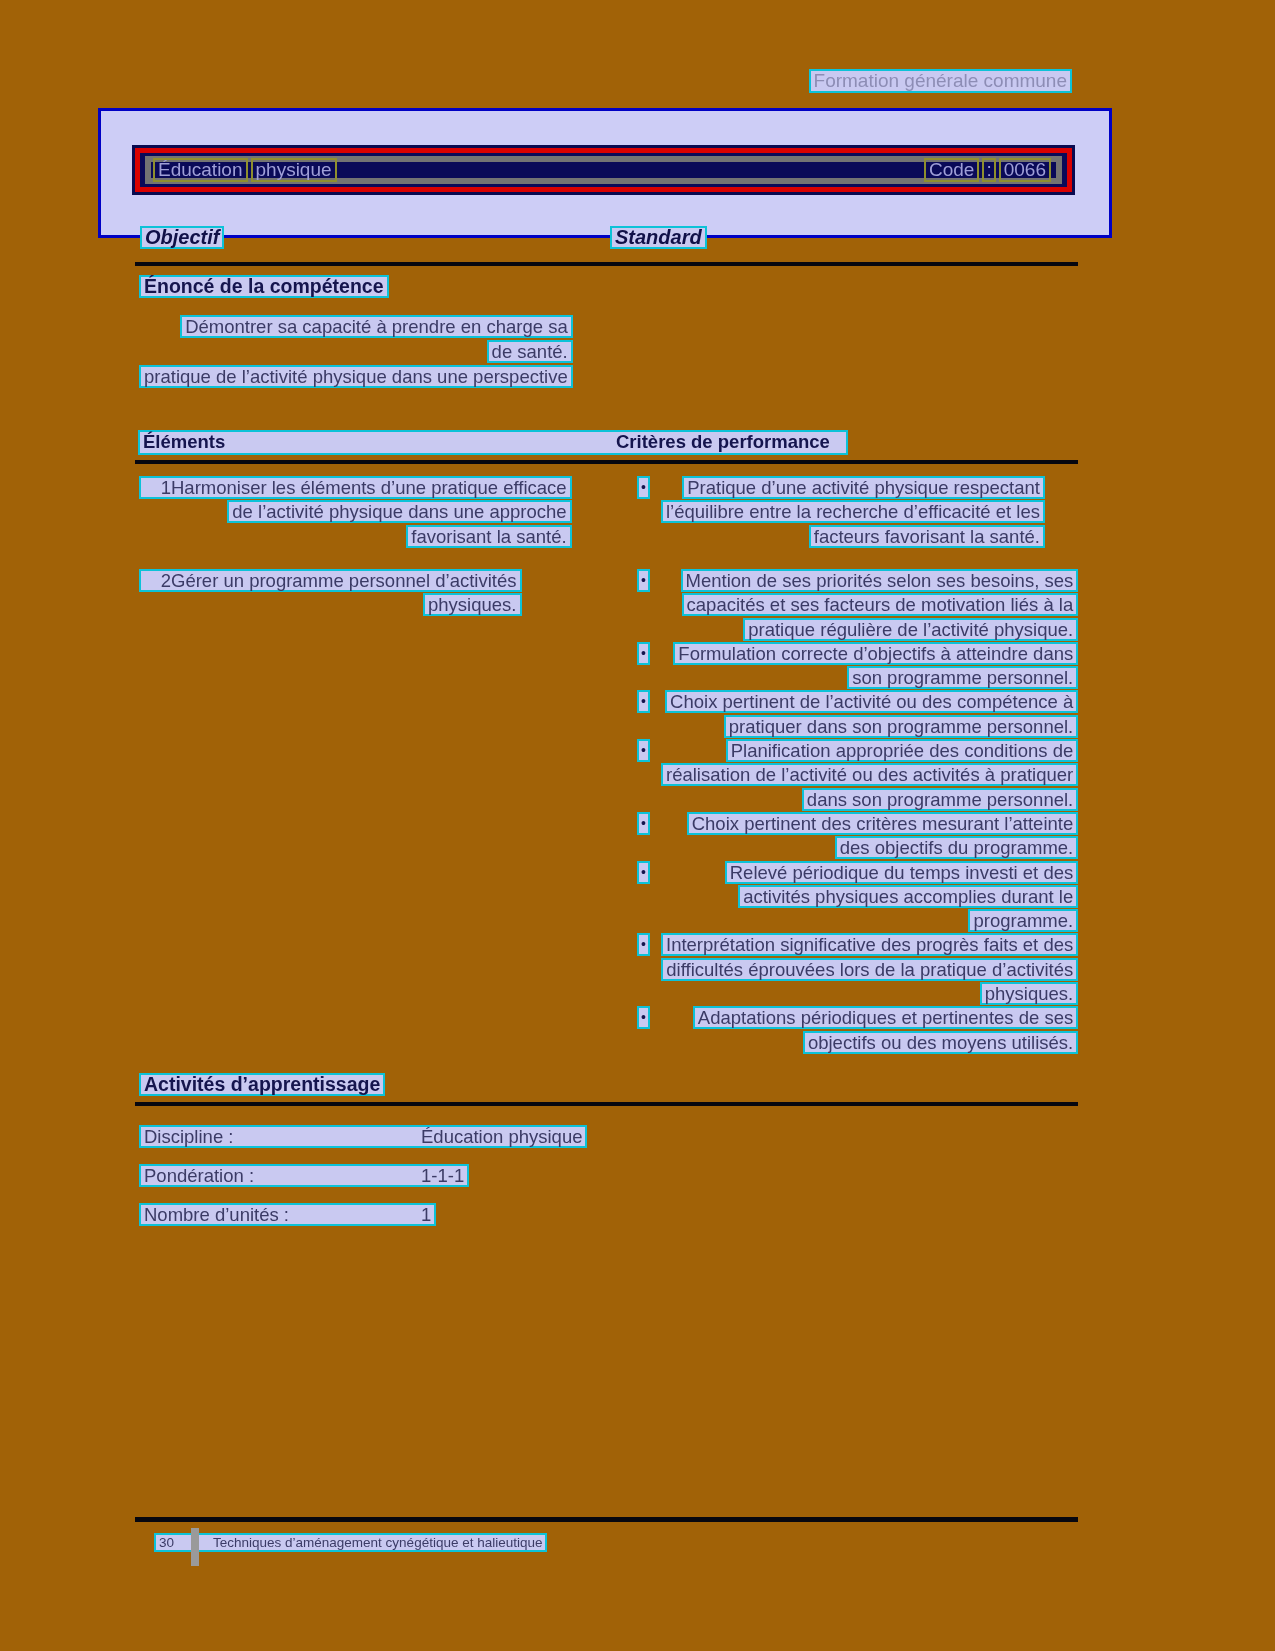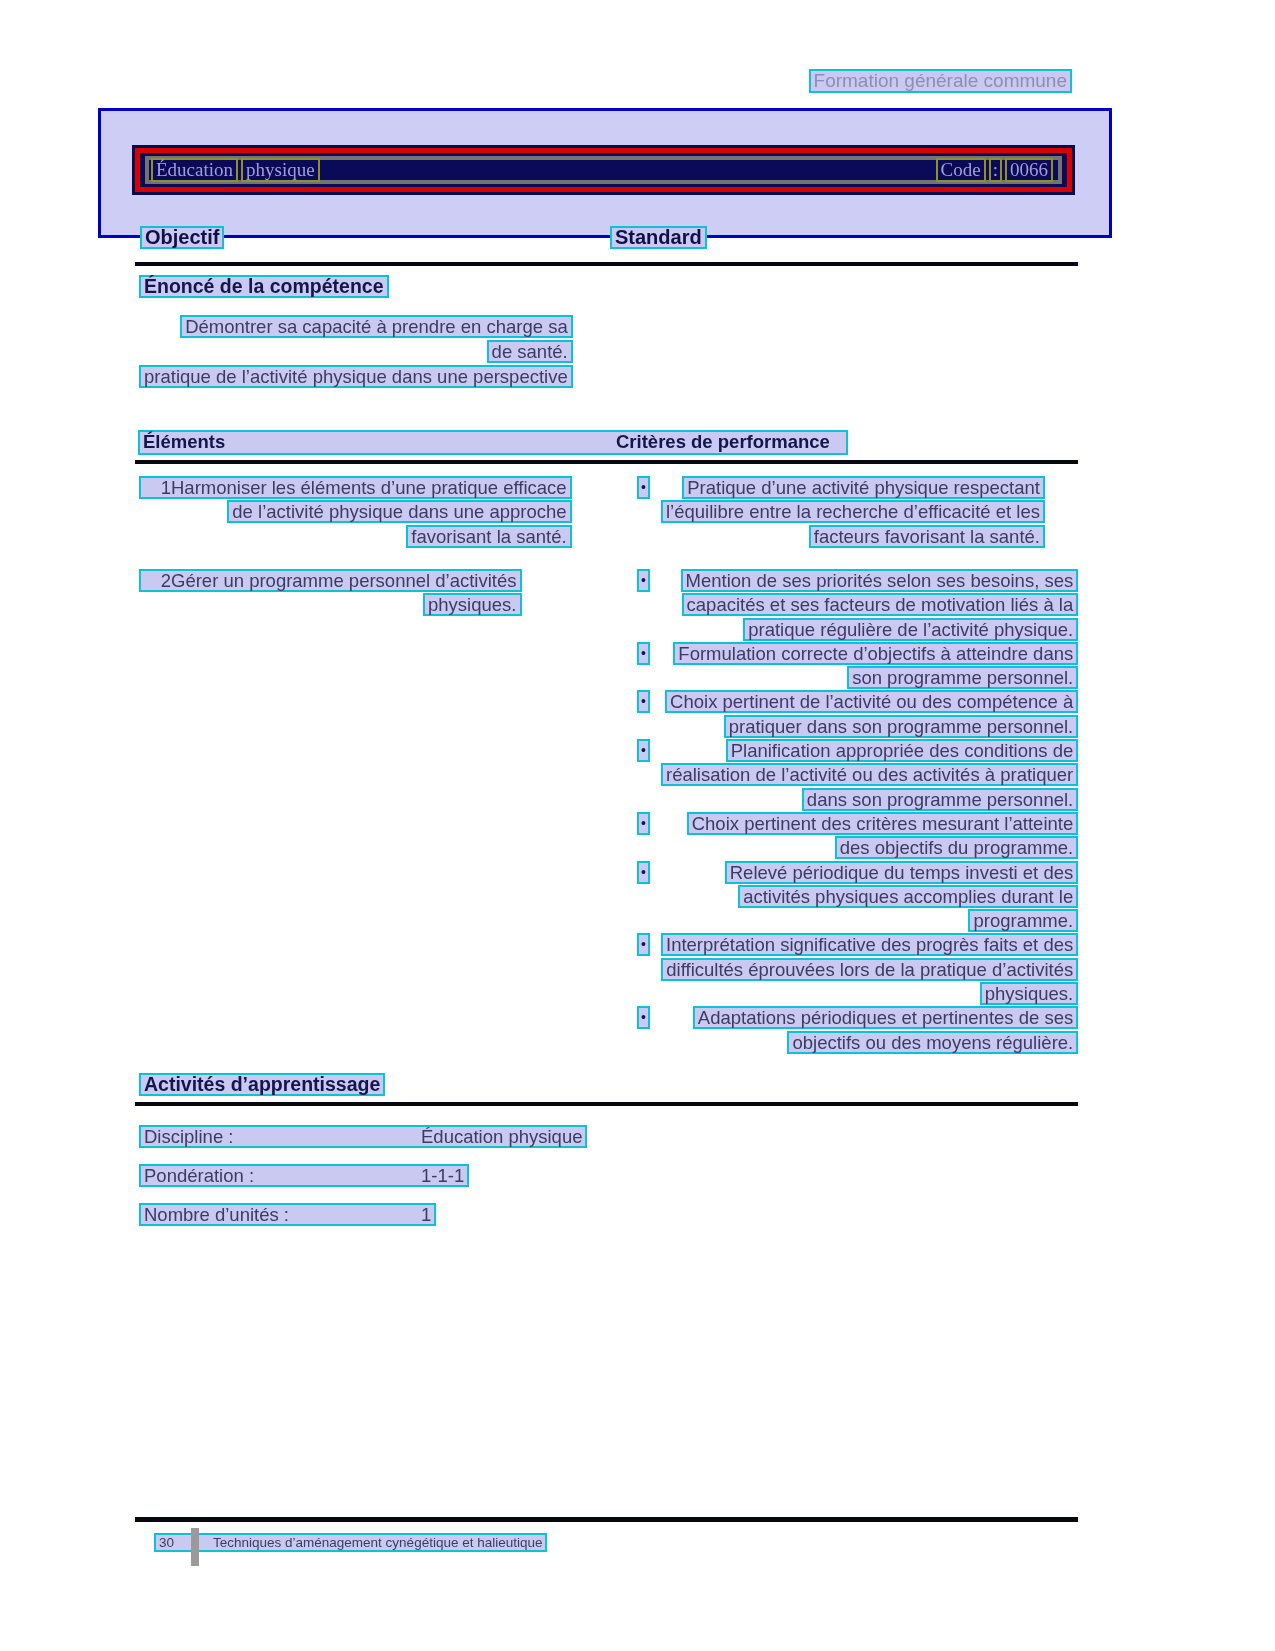--- a/index.html
+++ b/index.html
@@ -1,38 +1,38 @@
 <!DOCTYPE html>
 <html><head>
 <meta charset="utf-8">
 <style>
   html,body{margin:0;padding:0;background:#e8e8e8;}
   .page{
-    position:relative; width:1275px; height:1651px; background:#ffffff;
+    position:relative; width:1275px; height:1651px; background:#a16207;
     font-family:"Liberation Sans","DejaVu Sans",sans-serif; overflow:hidden;
     color:#3b3b66;
   }
   
   .hl{
     display:inline-block; background:#c9c9f1; border:2px solid #0cc2d8;
     font-size:18.5px; line-height:19px; padding:0 3px; white-space:nowrap;
     color:#3b3b66; box-sizing:border-box;
   }
   .h-b{font-weight:bold; color:#15154e;}
-  .h-bi{font-weight:bold; font-size:20px; color:#101048;}
+  .h-bi{font-weight:bold; font-style:italic; font-size:20px; color:#101048;}
   .abs{position:absolute;}
   .rule{position:absolute; left:135px; width:943px; height:4px; background:#07070f;}
   
   .header-box{position:absolute; left:98px; top:108px; width:1014px; height:130px;
     background:#cdcdf6; border:3px solid #0000c4; box-sizing:border-box;}
   .title-bar{position:absolute; left:34px; top:37px; width:937px; height:44px;
     background:#0a0a58; border:5px solid #d90000; box-shadow:0 0 0 3px #0a0a50;
     box-sizing:border-box;}
   .line-box{position:absolute; left:5px; right:5px; top:3px; bottom:3px;
-    border:4px solid #737373; display:flex; align-items:center; padding:0 2px;font-family:Liberation Serif, serif;}
+    border:6px solid #737373; display:flex; align-items:center; padding:0 2px;}
   .wbox{display:inline-block; border:2px solid #8f8f2e; color:#9f9fd8;
     font-size:19px; line-height:20px; padding:0 3px; margin-right:3px; white-space:nowrap;}
   .code-group{margin-left:auto; display:flex; align-items:center;}
   .wbox.sep{padding:0 2px;}
   
   .lines{position:absolute;text-align:right;}
   .lines .ln{height:24.3px; position:relative;}
   .para .ln{height:25px;}
   .indent .ln + .ln{margin-left:28px;}
   .rownum{display:inline-block; width:27px;}
@@ -121,21 +121,21 @@
       <div class="ln"><span class="hl">dans son programme personnel.</span></div>
       <div class="ln"><span class="hl blt">•</span><span class="hl">Choix pertinent des critères mesurant l’atteinte</span></div>
       <div class="ln"><span class="hl">des objectifs du programme.</span></div>
       <div class="ln"><span class="hl blt">•</span><span class="hl">Relevé périodique du temps investi et des</span></div>
       <div class="ln"><span class="hl">activités physiques accomplies durant le</span></div>
       <div class="ln"><span class="hl">programme.</span></div>
       <div class="ln"><span class="hl blt">•</span><span class="hl">Interprétation significative des progrès faits et des</span></div>
       <div class="ln"><span class="hl">difficultés éprouvées lors de la pratique d’activités</span></div>
       <div class="ln"><span class="hl">physiques.</span></div>
       <div class="ln"><span class="hl blt">•</span><span class="hl">Adaptations périodiques et pertinentes de ses</span></div>
-      <div class="ln"><span class="hl">objectifs ou des moyens régulière.</span></div>
+      <div class="ln"><span class="hl">objectifs ou des moyens utilisés.</span></div>
     </div>
 
   <span class="hl h-b abs" style="left:139px; top:1073px; font-size:19.5px;">Activités d’apprentissage</span>
   <div class="rule" style="top:1102px;"></div>
 
   <div class="fields">
     <div class="ln">
       <span class="hl"><span class="flabel">Discipline :</span><span>Éducation physique</span></span>
     </div>
     <div class="ln">

